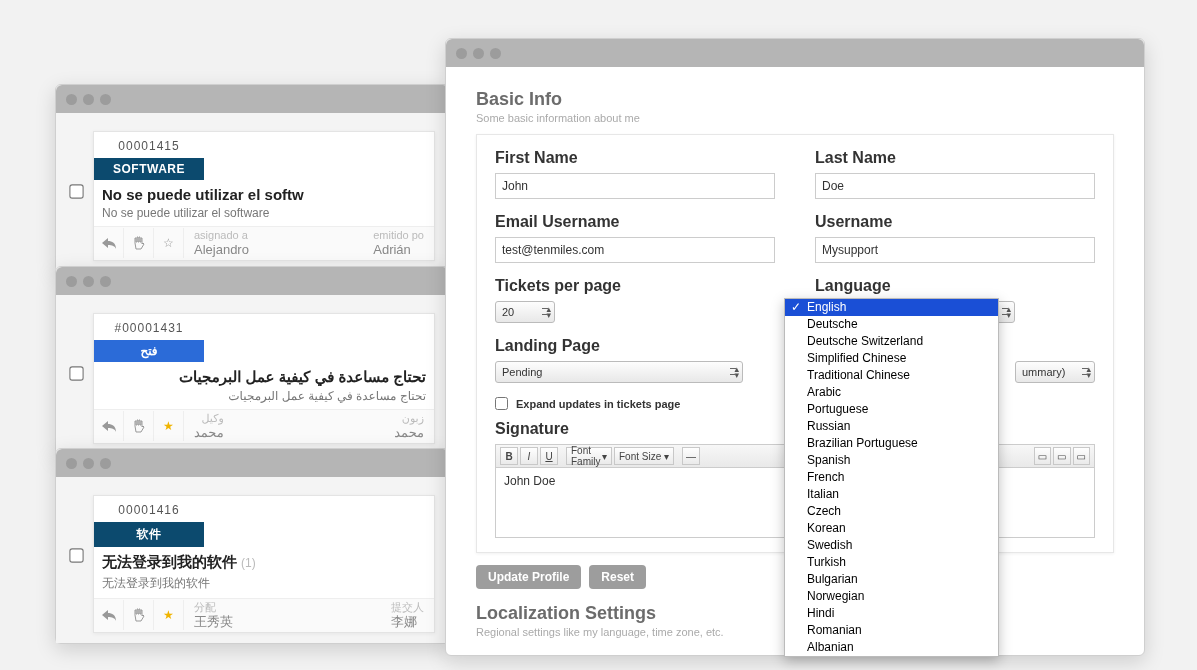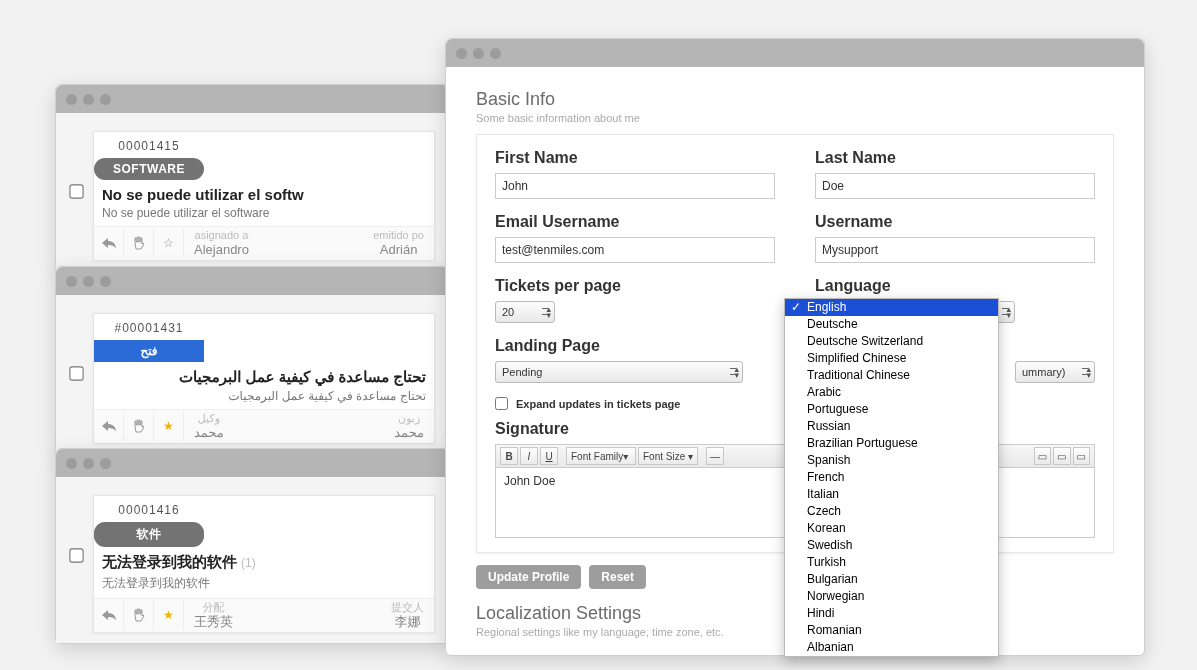--- a/index.html
+++ b/index.html
@@ -79,21 +79,21 @@
     padding: 7px 0 5px;
     color: #555;
   }
   .ticket-tag {
     color: #fff;
     font-weight: bold;
     font-size: 12px;
     padding: 4px 0;
     letter-spacing: 0.5px;
   }
-  .tag-red { background: #737373; border-radius: 11px; }
+  .tag-red { background: #0c4a6e; }
   .tag-blue { background: #2b6bd8; }
   .ticket-right {
     flex: 1;
     padding: 6px 8px 2px;
     overflow: hidden;
   }
   .ticket-title {
     font-size: 15px;
     font-weight: bold;
     color: #222;
@@ -122,21 +122,20 @@
     align-items: center;
     justify-content: center;
     color: #999;
     cursor: pointer;
   }
   .ticket-bar .meta {
     padding: 2px 10px;
     font-size: 11px;
     color: #bbb;
     line-height: 1.2;
-    text-align: center;
   }
   .ticket-bar .meta .label { color: #bbb; }
   .ticket-bar .meta .val { color: #888; font-size: 13px; }
   .star-gold { color: #f0b400; }
   .rtl .ticket-title, .rtl .ticket-sub { direction: rtl; text-align: right; }
   .rtl .ticket-bar .meta { direction: rtl; }
 
   
   .big {
     left: 445px;
@@ -144,21 +143,21 @@
     width: 700px;
     height: 618px;
   }
   .big .body {
     padding: 22px 30px 10px;
     position: relative;
   }
   .section-title {
     font-size: 18px;
     color: #6c6c6c;
-    font-weight: 400;
+    font-weight: 700;
   }
   .section-sub {
     font-size: 11px;
     color: #aaa;
     margin-top: 2px;
     margin-bottom: 10px;
   }
   .panel {
     background: #fff;
     border: 1px solid #e7e7e7;
@@ -534,21 +533,21 @@
         <span class="tb">
             <b>B</b>
           </span>
         <span class="tb">
             <i>I</i>
           </span>
         <span class="tb">
             <u>U</u>
           </span>
         <span class="sep"></span>
-        <span class="tb" style="width:70px;justify-content:flex-start">
+        <span class="tb" style="width:46px;justify-content:flex-start">
           <span>Font Family</span>
           <span>▾</span>
         </span>
         <span class="tb" style="width:60px;justify-content:space-between">
           <span>Font Size</span>
           <span>▾</span>
         </span>
         <span class="sep"></span>
         <span class="tb small">—</span>
         <span class="sep" style="flex:1"></span>

